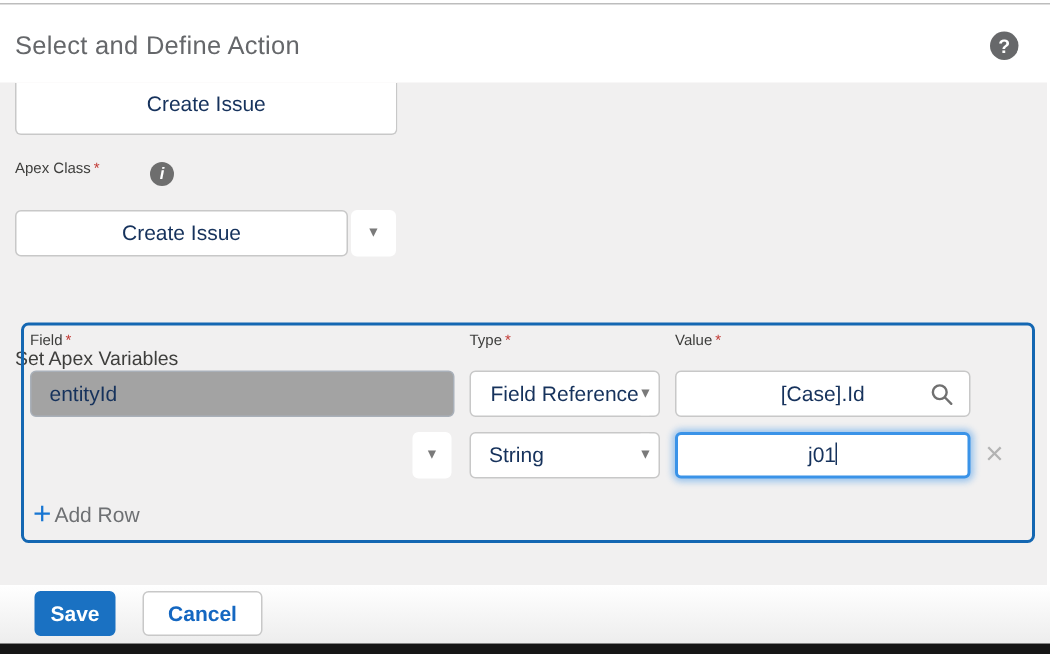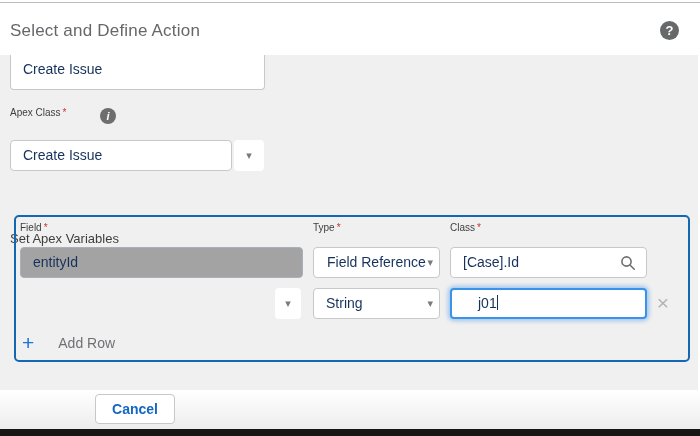--- a/index.html
+++ b/index.html
@@ -10,21 +10,21 @@
   .top-line { position:absolute; left:0; top:2px; width:700px; height:1px; background:#bdbdbd; }
 
   .page-title { position:absolute; left:10px; top:21px; font-size:17px; color:#65676a; letter-spacing:.2px; }
 
   .help-icon { position:absolute; left:660px; top:21px; width:19px; height:19px; border-radius:50%;
     background:#67686a; color:#fff; font-size:13px; font-weight:bold; text-align:center; line-height:19px; cursor:pointer; }
 
   .panel { position:absolute; left:0; top:55px; width:698px; height:335px; background:#f1f0f0; }
 
   
-  .input { background:#fff; border:1px solid #c8c8c8; border-radius:4px; color:#16325c; font-size:14px; }
+  .input { background:#fff; border:1px solid #c8c8c8; border-radius:4px; color:#16325c; font-size:14px;text-align:center; }
   .top-input { position:absolute; left:10px; top:0; width:255px; height:35px; border-top:none;
     border-radius:0 0 4px 4px; padding:6px 12px 0 12px; }
 
   .field-label { position:absolute; font-size:10px; color:#3e3e3c; }
   .req { color:#c23934; margin-left:2px; }
 
   .info-icon { position:absolute; left:100px; top:53px; width:16px; height:16px; border-radius:50%;
     background:#6e6e6e; color:#fff; font-size:11px; font-style:italic; font-weight:bold; text-align:center; line-height:16px; }
 
   .apex-input { position:absolute; left:10px; top:85px; width:222px; height:31px; padding:6px 12px; }
@@ -50,31 +50,31 @@
   .cell-field1 { left:20px; width:283px; background:#a3a3a3; border:1px solid #a9b0b9; border-radius:4px; padding:6px 12px; }
   .cell-field2 { left:20px; width:252px; background:#fff; border:1px solid #c8c8c8; border-radius:4px; padding:6px 12px; }
   .field2-dd { left:275px; top:233px; width:26px; height:31px; line-height:31px; }
 
   .select { left:313px; width:127px; background:#fff; border:1px solid #c8c8c8; border-radius:4px;
     padding:6px 4px; white-space:nowrap; overflow:hidden; cursor:pointer; }
   .select .chev { position:absolute; right:6px; top:0; line-height:29px; color:#7a7a7a; font-size:11px; background:#fff; }
   .select-type1 { padding-left:13px; }
   .select-type2 { padding-left:12px; }
 
-  .cell-value { left:450px; width:197px; background:#fff; border:1px solid #c8c8c8; border-radius:4px; padding:6px 12px; }
+  .cell-value { left:450px; width:197px; background:#fff; border:1px solid #c8c8c8; border-radius:4px; padding:6px 12px;text-align:center; }
   .cell-value-focused { border:2px solid #3a93e8; box-shadow:0 0 4px 2px rgba(58,147,232,.45); padding:5px 26px; }
   .caret-bar { display:inline-block; width:1px; height:15px; background:#16325c; vertical-align:-2px; }
 
   .search-icon { position:absolute; right:10px; top:7px; width:16px; height:16px; }
   .close-icon { position:absolute; left:651px; top:236px; width:24px; height:24px; color:#b3b3b3;
     font-size:21px; line-height:24px; text-align:center; font-weight:300; cursor:pointer; }
 
   .add-row { position:absolute; left:22px; top:278px; display:flex; align-items:center; cursor:pointer; }
   .plus-icon { color:#1876d2; font-size:21px; font-weight:400; line-height:20px; }
-  .add-row-label { margin-left:24px; font-size:14px; color:#6e7073; }
+  .add-row-label { margin-left:2px; font-size:14px; color:#6e7073; }
 
   .footer { position:absolute; left:0; top:390px; width:700px; height:39px;
     background:linear-gradient(#ffffff, #ededed); }
   .btn { position:absolute; top:4px; height:30px; border-radius:4px; font-size:14px; font-weight:700;
     text-align:center; cursor:pointer; font-family:"Liberation Sans", sans-serif; }
   .save-btn { left:23px; width:54px; background:#1a71c2; color:#fff; border:1px solid #1a71c2; line-height:28px; }
   .cancel-btn { left:95px; width:80px; background:#fff; color:#1467c1; border:1px solid #c8c8c8; line-height:28px; }
 
   .bottom-bar { position:absolute; left:0; top:429px; width:700px; height:7px; background:#161616; }
 </style>
@@ -107,21 +107,21 @@
 
     <div class="var-box"></div>
 
     <div class="field-label col-head col-head-field">
       <span>Field</span><span class="req">*</span>
     </div>
     <div class="field-label col-head col-head-type">
       <span>Type</span><span class="req">*</span>
     </div>
     <div class="field-label col-head col-head-value">
-      <span>Class</span><span class="req">*</span>
+      <span>Value</span><span class="req">*</span>
     </div>
 
     <div class="cell row1 cell-field1">entityId</div>
     <div class="cell row1 select select-type1">
       <span>Field Reference</span>
       <span class="chev">▾</span>
     </div>
     <div class="cell row1 cell-value">
       <span>[Case].Id</span>
       <svg class="search-icon" viewBox="0 0 16 16">
@@ -143,18 +143,19 @@
     <div class="close-icon">×</div>
 
     <div class="add-row">
       <span class="plus-icon">+</span>
       <span class="add-row-label">Add Row</span>
     </div>
 
   </div>
 
   <div class="footer">
+    <div class="btn save-btn">Save</div>
     <div class="btn cancel-btn">Cancel</div>
   </div>
 
   <div class="bottom-bar"></div>
 
 </div>
 
 </body></html>

